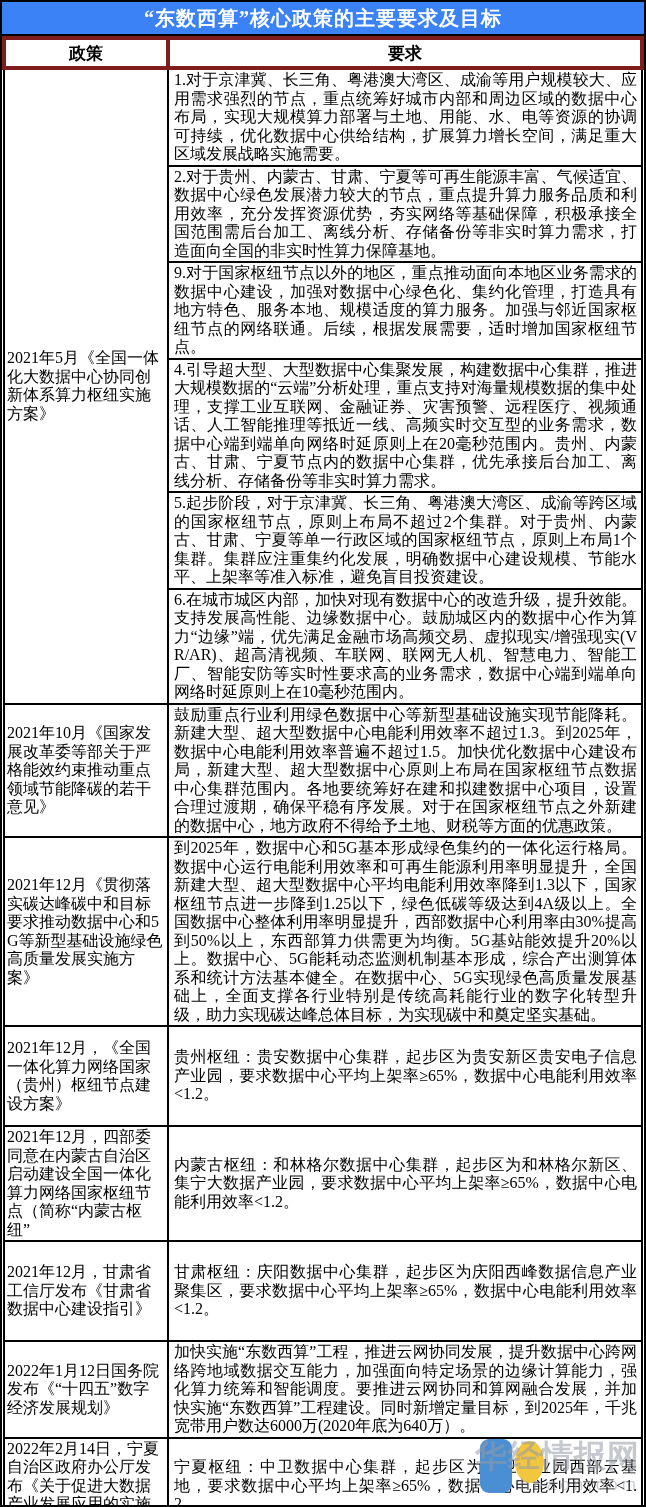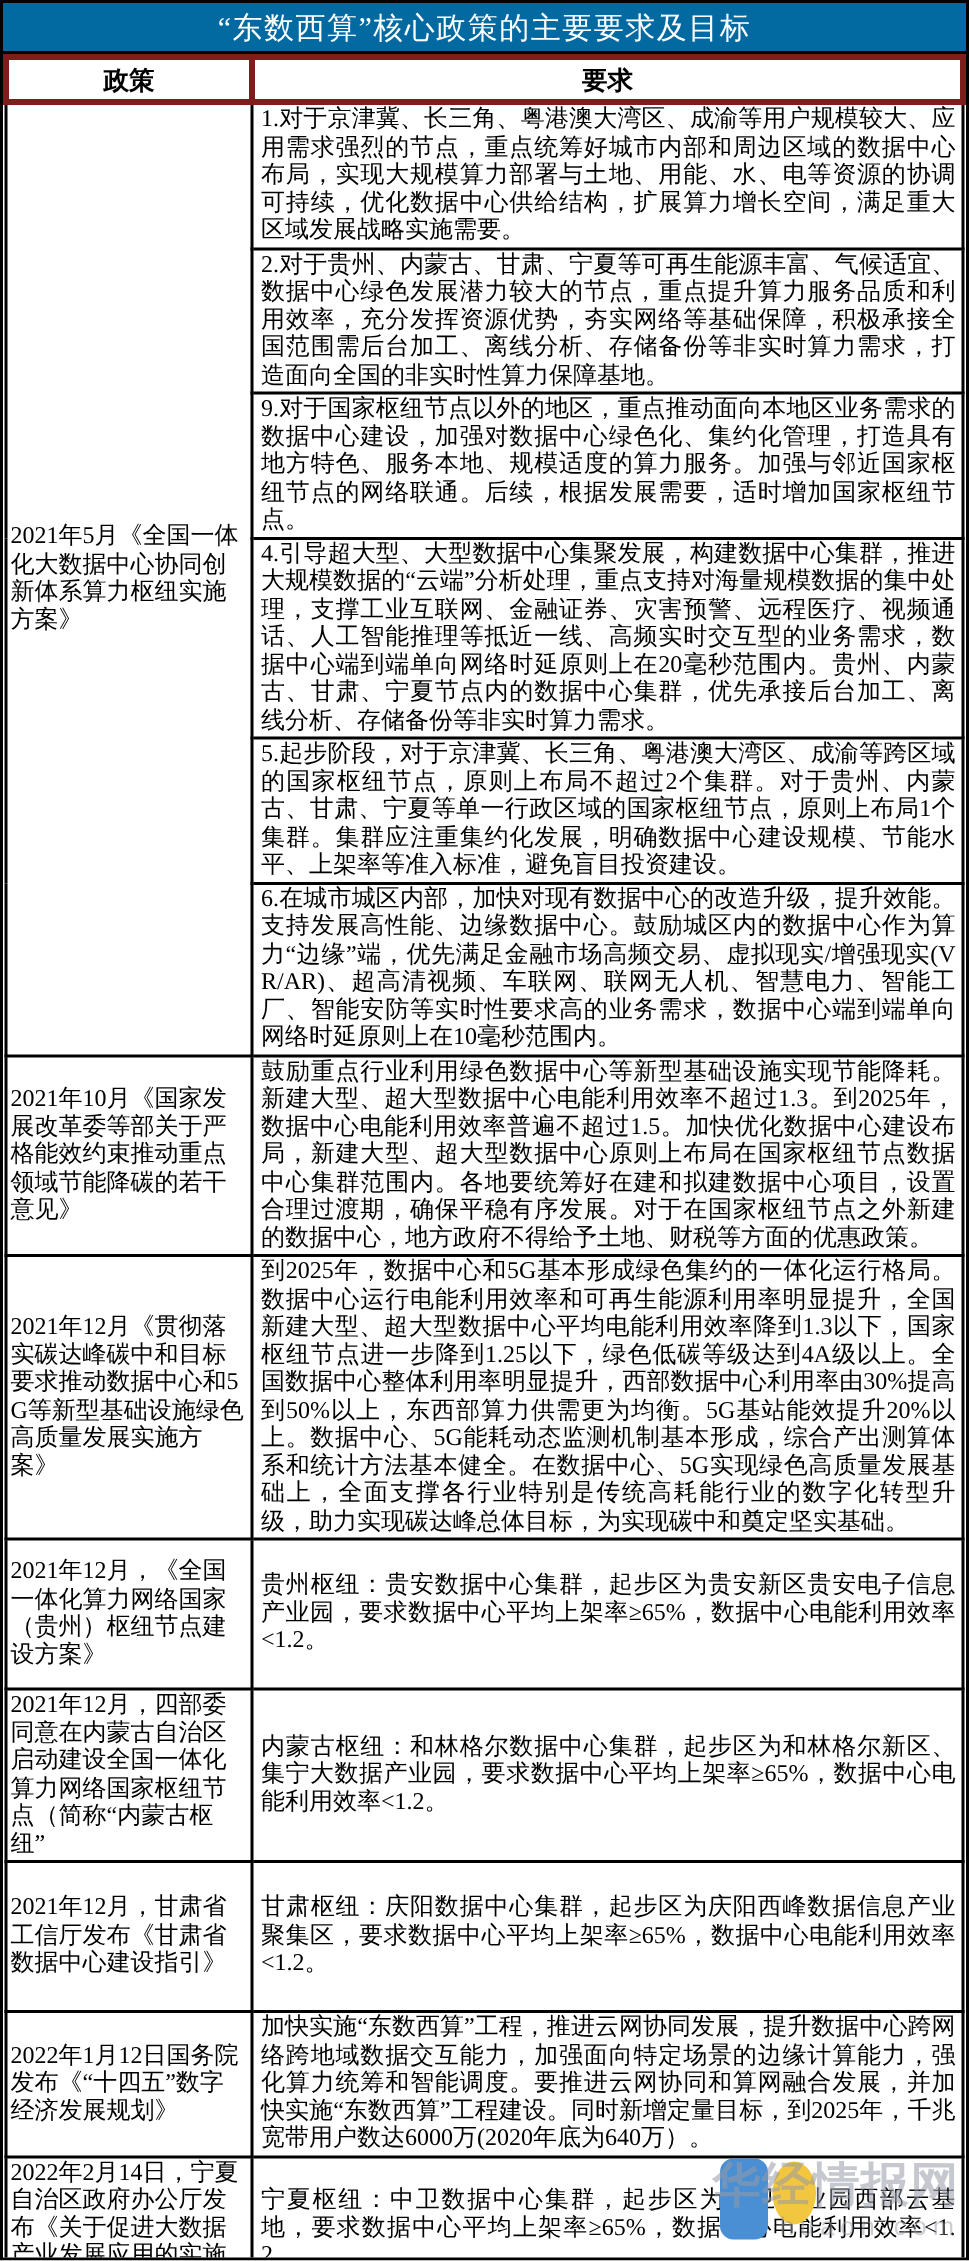--- a/index.html
+++ b/index.html
@@ -8,24 +8,24 @@
     width:646px; height:1507px;
     box-sizing:border-box;
     background:#fff;
     border:2px solid #000;
     overflow:hidden;
     font-family:"Liberation Serif","DejaVu Serif",serif;
     color:#000;
   }
   .title-bar {
     height:32px;
-    background:#0369a1;
+    background:#3b82f6;
     border-bottom:2px solid #000;
     display:flex; align-items:center; justify-content:center;
-    color:#fff; font-size:20px; font-weight:normal; letter-spacing:1px;
+    color:#fff; font-size:20px; font-weight:bold; letter-spacing:1px;
   }
   table.policy-table {
     width:100%;
     border-collapse:collapse;
     table-layout:fixed;
   }
   .policy-table col.c-policy { width:164px; }
   .policy-table th {
     border:4px solid #7f1d1d;
     font-size:17px; font-weight:bold;

